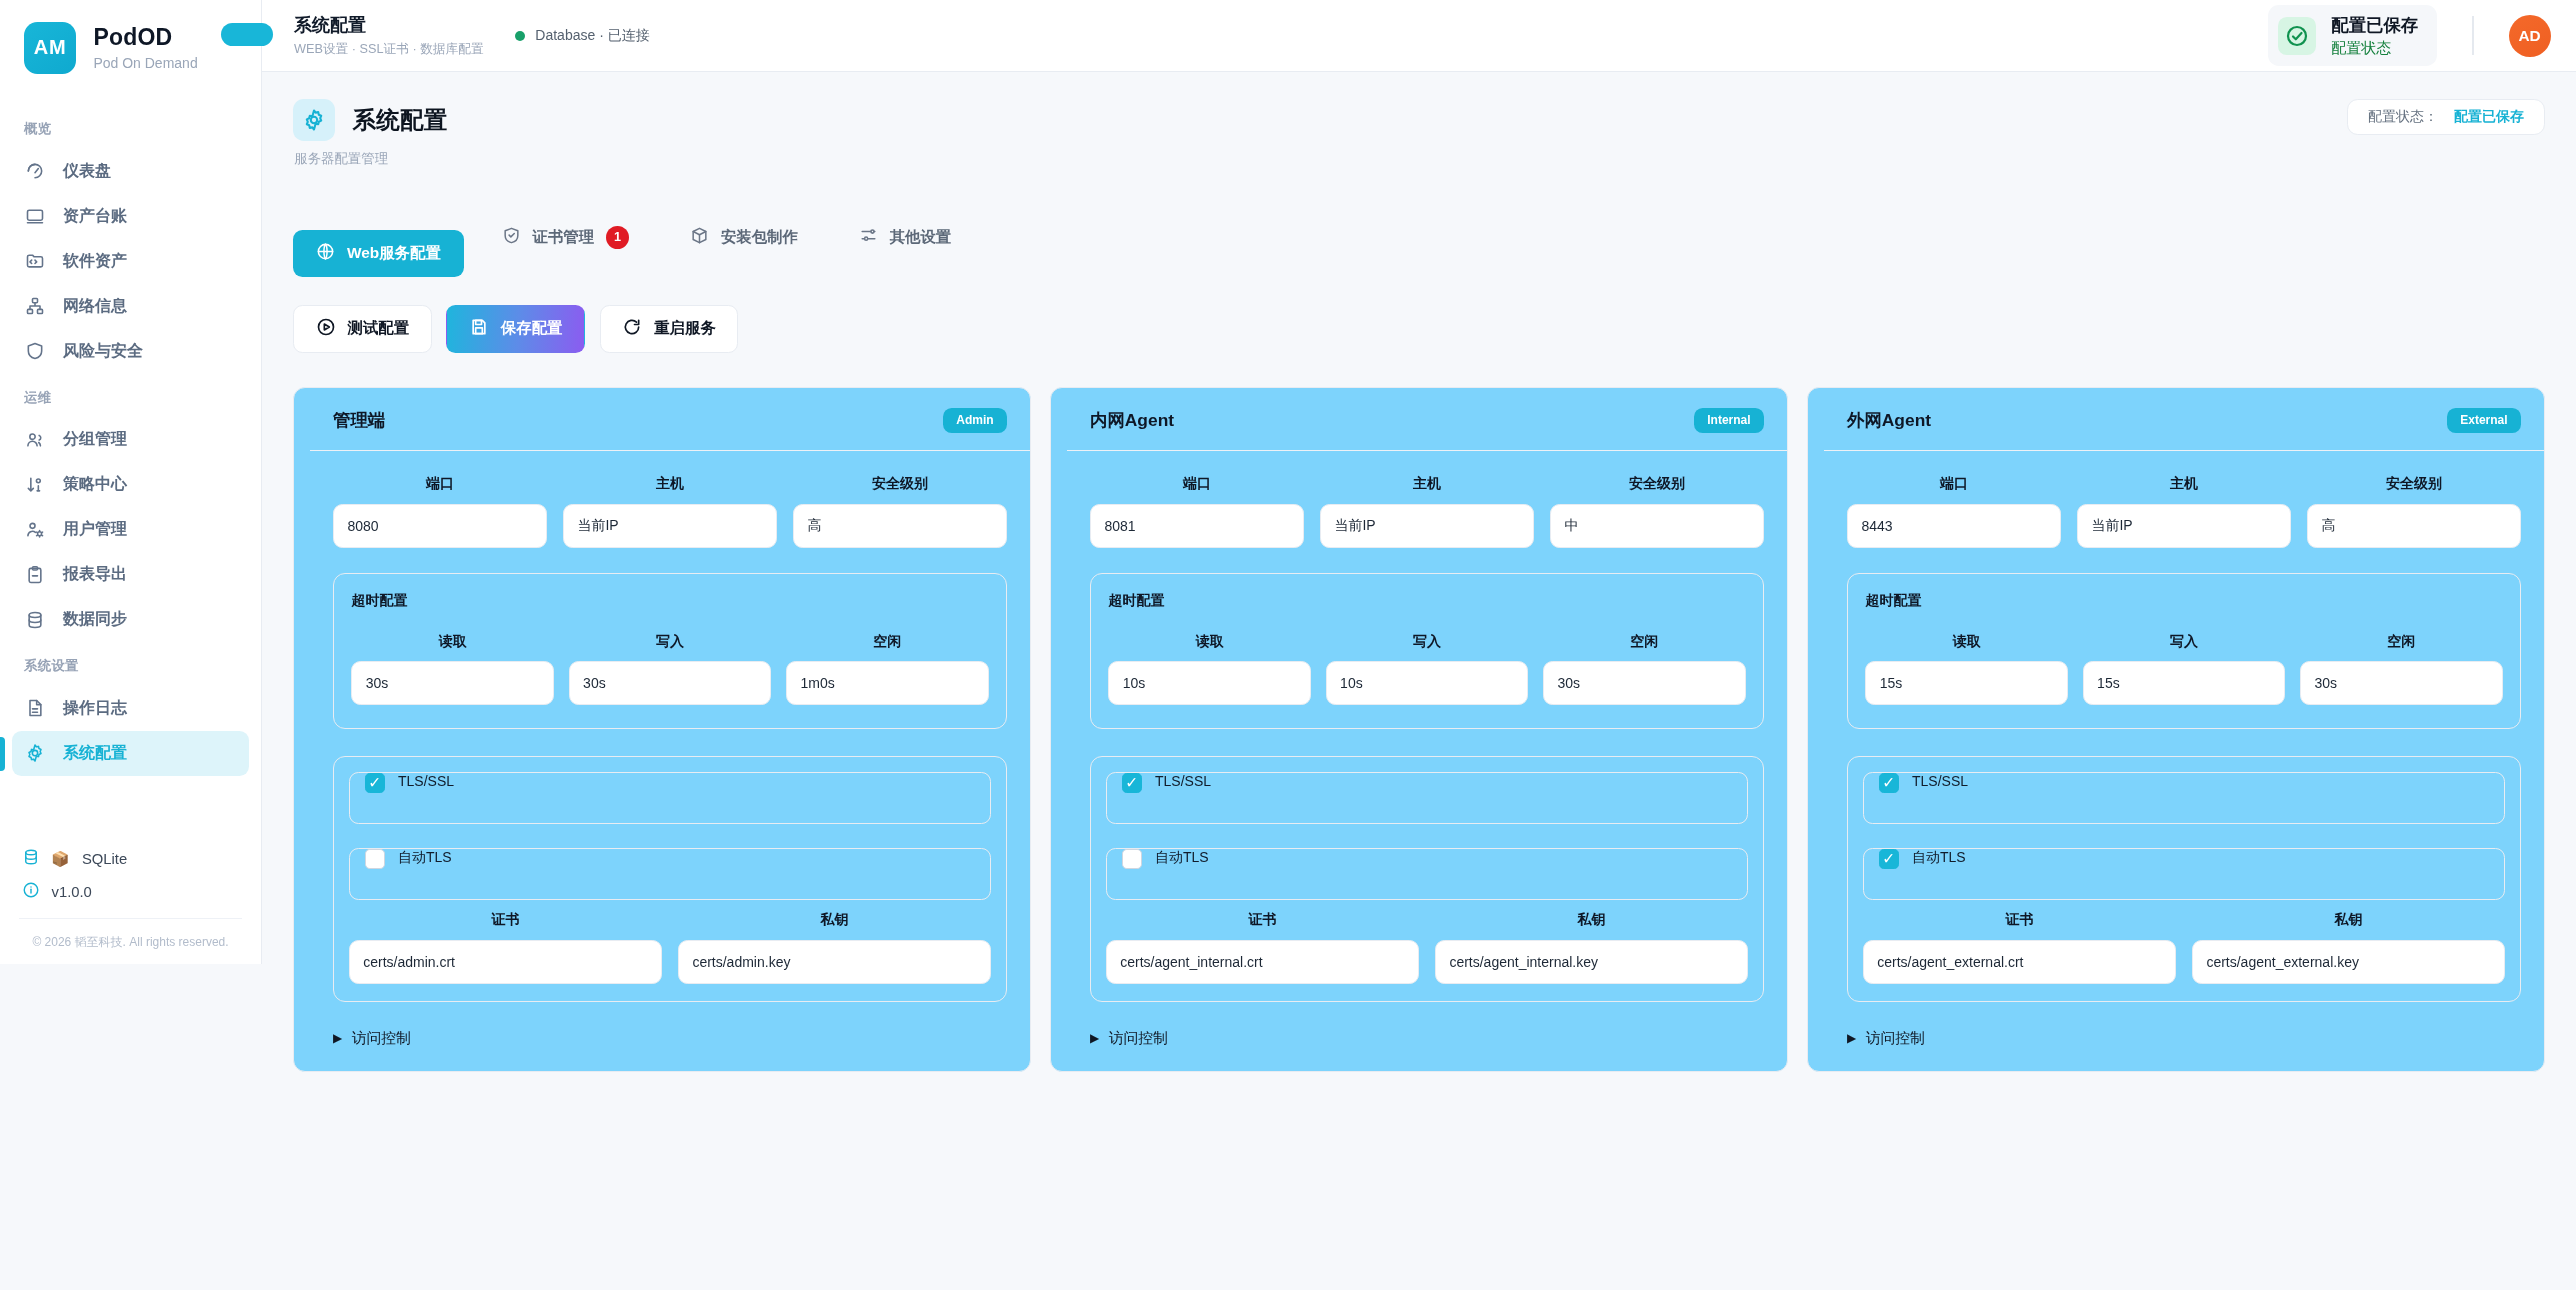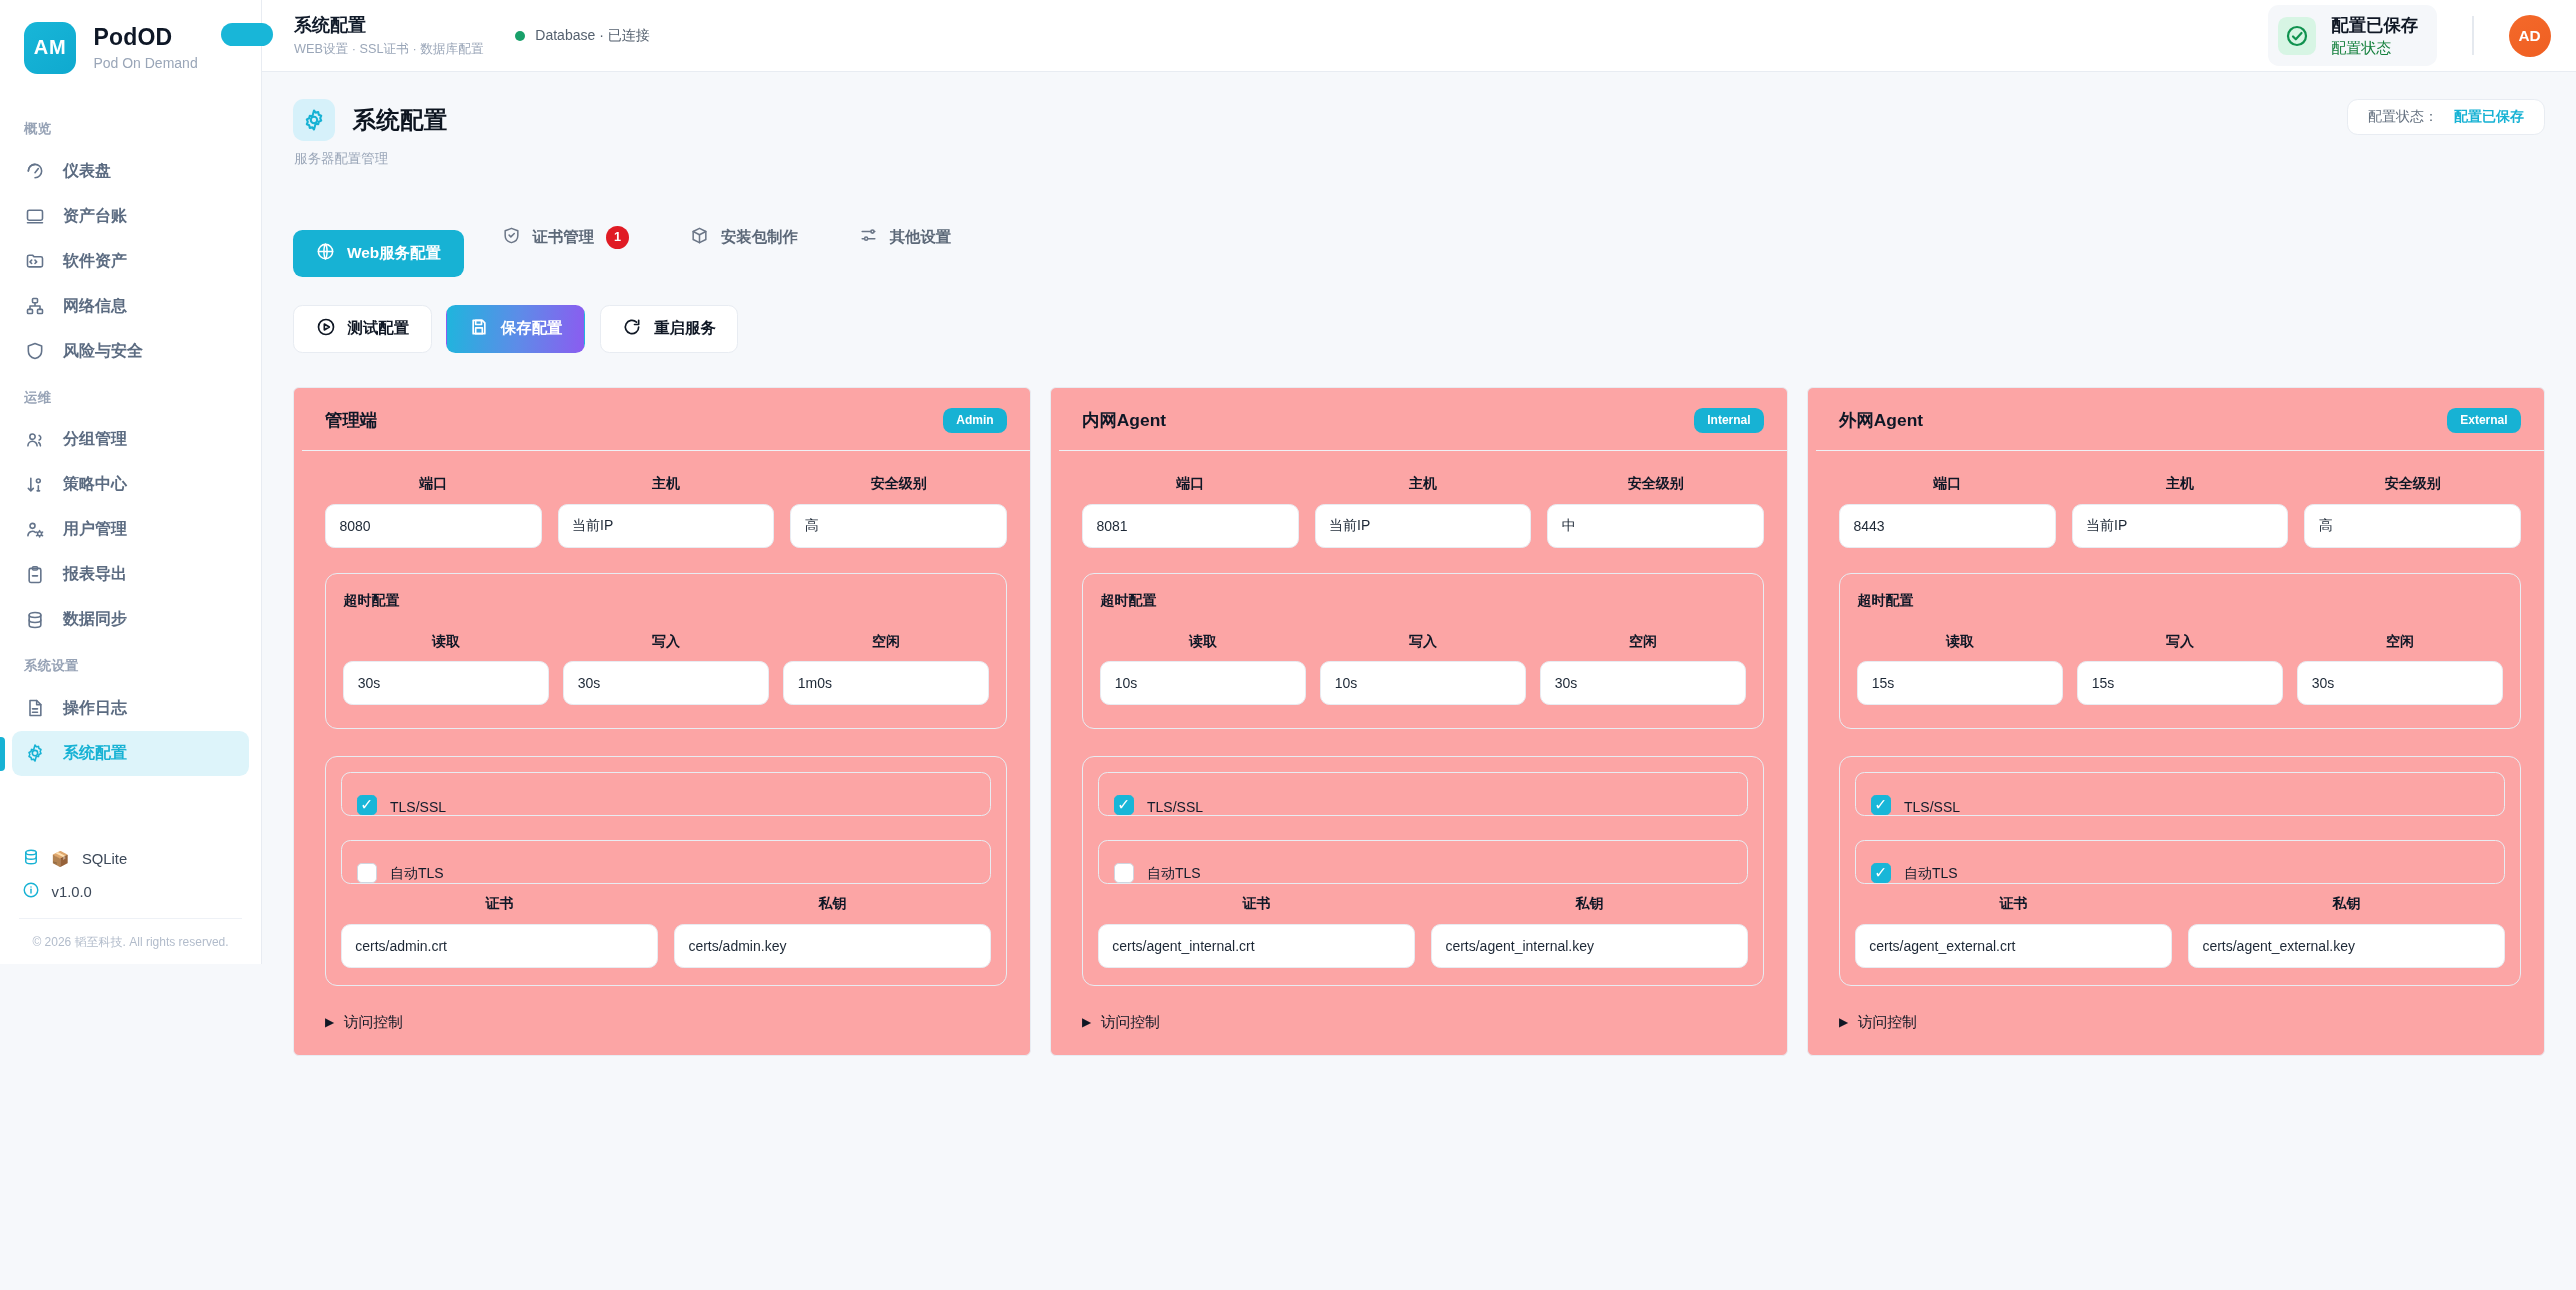--- a/index.html
+++ b/index.html
@@ -147,22 +147,22 @@
   .btn.primary {
     background: linear-gradient(95deg,#1fb5dd 0%,#5d8ce8 52%,#8b5cf0 100%);
     border-color: transparent; color:#fff;
   }
   .btn.primary svg { stroke:#fff; }
 
   
   .cards { display:flex; gap: 19px; margin-top: 34px; align-items: flex-start; }
   .card {
     flex: 1 1 0; min-width:0;
-    background:#fca5a5; border: 1.3px solid #e8ecf2; border-radius: 6px;
-    padding: 0 0 23px 8px;
+    background:#7dd3fc; border: 1.3px solid #e8ecf2; border-radius: 12px;
+    padding: 0 0 23px 16px;
   }
   .card-head {
     display:flex; align-items:center; padding: 20px 23px 17.4px 23px;
     border-bottom: 1.3px solid #eef1f6;
   }
   .card-title { font-size: 17.4px; font-weight: bold; color:#0e1726; }
   .card-badge {
     margin-left:auto; background:#17b2d4; color:#fff;
     font-size: 12px; font-weight: bold; border-radius: 8.7px; padding: 5.4px 13.4px;
   }
@@ -179,22 +179,22 @@
     margin: 25.5px 23px 0 23px; border: 1.3px solid #e8ecf2; border-radius: 12px;
     padding: 17.4px 17.4px 23px 17.4px;
   }
   .sub-panel-title { font-size: 14px; font-weight: bold; color:#0e1726; }
   .sub-grid { display:grid; grid-template-columns: 1fr 1fr 1fr; gap: 14.8px; margin-top: 23px; }
   .tls-block {
     margin: 27px 23px 0 23px; border: 1.3px solid #e8ecf2; border-radius: 12px;
     padding: 14.8px 14.8px 17.4px 14.8px;
   }
   .check-row {
-    display:flex; align-items:flex-end; gap: 13.4px;
-    border: 1.3px solid #e8ecf2; border-radius: 9.4px; height: 44px; padding: 0 14.8px;
+    display:flex; align-items:flex-start; gap: 13.4px;
+    border: 1.3px solid #e8ecf2; border-radius: 9.4px; height: 52px; padding: 0 14.8px;
   }
   .check-row.plain { border-color: #e8ecf2; }
   .cbox {
     width: 20px; height: 20px; border-radius: 4.7px; flex: 0 0 20px;
     border: 1.3px solid #cfd6e0; background:#fff;
     display:flex; align-items:center; justify-content:center;
   }
   .cbox.on { background:#18b6d8; border-color:#18b6d8; }
   .cbox.on::after {
     content:"✓"; color:#fff; font-size: 15.4px; line-height: 1; font-weight: bold;

